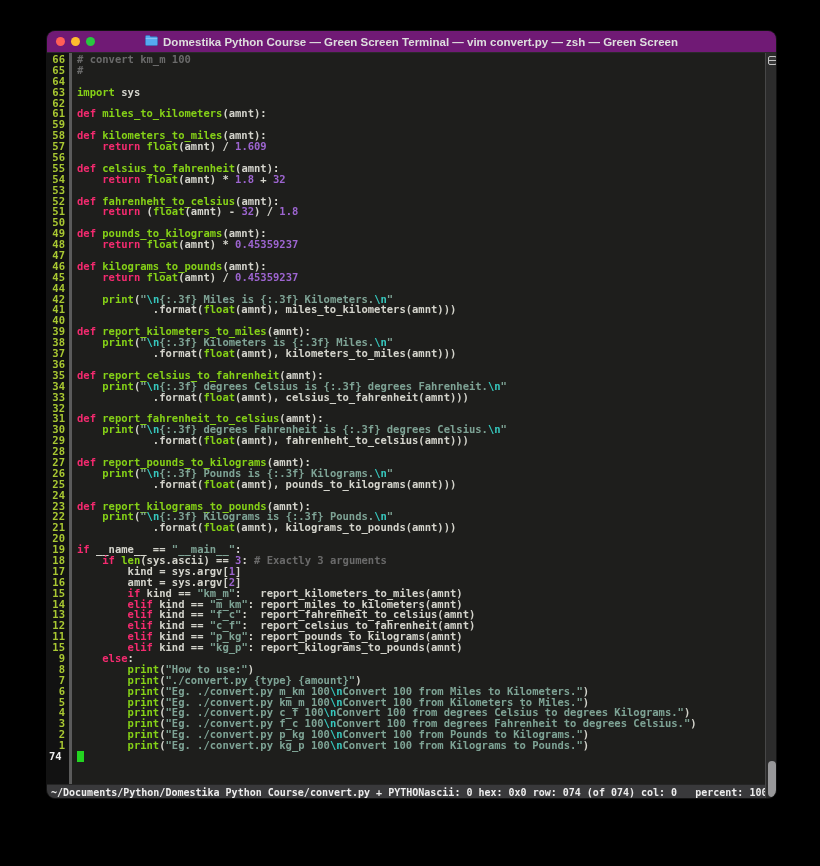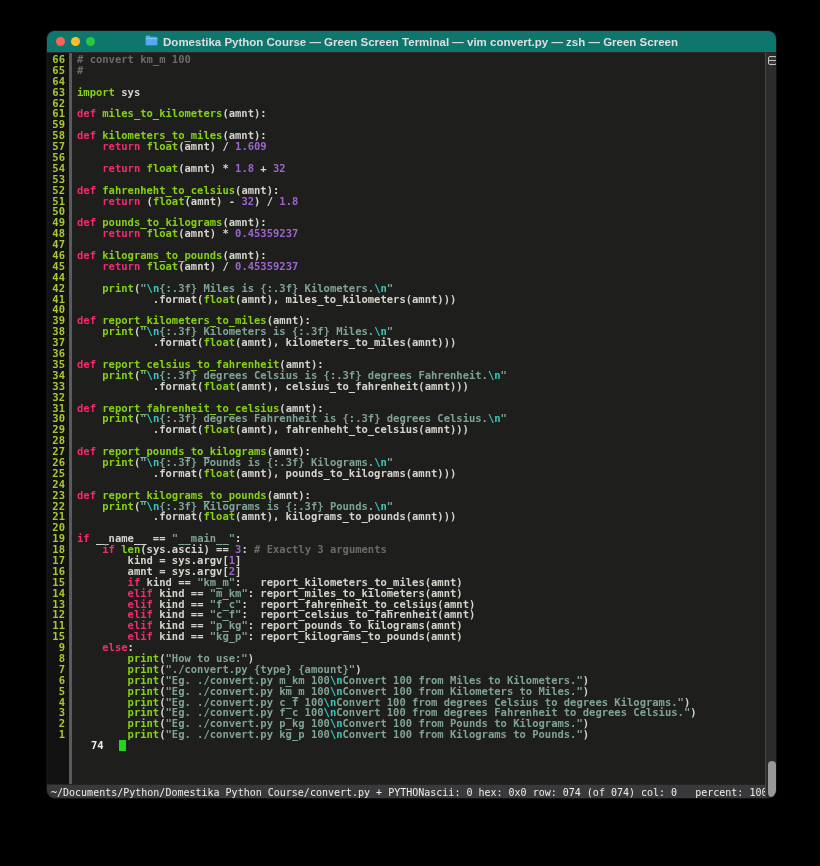--- a/index.html
+++ b/index.html
@@ -6,21 +6,21 @@
   html,body { width:820px; height:866px; background:#000; overflow:hidden; }
   .stage { position:relative; width:820px; height:866px; background:#000;
            font-family:"DejaVu Sans Mono", monospace; }
 
   .window { position:absolute; left:46px; top:30px; width:731px; height:769px;
             border-radius:9px; overflow:hidden; background:#1e1e1c;
             border:1px solid #121212;
             box-shadow:0 14px 34px rgba(0,0,0,0.85); }
 
   
-  .titlebar { position:relative; height:22px; background:#0f766e;
+  .titlebar { position:relative; height:22px; background:#701a75;
               border-bottom:1px solid #2a2a2a;
               display:flex; align-items:center; justify-content:center; }
   .lights { position:absolute; left:9px; top:0; height:100%;
             display:flex; align-items:center; gap:6px; }
   .light { width:9px; height:9px; border-radius:50%; }
   .light.red    { background:#ff5f57; }
   .light.yellow { background:#febc2e; }
   .light.green  { background:#28c840; }
   .title { font-family:"Liberation Sans", sans-serif; font-size:11.5px;
            font-weight:bold; color:#dedede; white-space:nowrap;
@@ -31,38 +31,38 @@
   .main { display:flex; height:747px; }
   .left-col { width:718px; display:flex; flex-direction:column; }
 
   .code-area { height:731px; overflow:hidden; padding-top:1px;
                background:linear-gradient(90deg,#121212 0px,#121212 22px,
                           #5b5b5b 22px,#5b5b5b 25px,#1e1e1c 25px); }
   .row { display:flex; height:10.9px; line-height:10.9px;
          font-size:10.5px; font-weight:bold; white-space:pre; }
   .gutter { width:22px; flex:none; text-align:right; padding-right:4px;
             color:#a9c832; }
-  .gutter.cursorline { text-align:left; padding-left:2px; color:#efefef;margin-left:42px; }
+  .gutter.cursorline { text-align:left; padding-left:2px; color:#efefef; }
   .code { margin-left:3px; padding-left:5px; flex:none; }
 
   .seg-t { color:#d4d4cc; }
   .seg-k { color:#f42a6f; }
   .seg-g { color:#85d117; }
   .seg-s { color:#7ea395; }
   .seg-e { color:#36c8be; }
   .seg-p { color:#9d65d0; }
   .seg-c { color:#6a6a6a; font-weight:bold; }
 
   .cursor-block { display:inline-block; width:7px; height:10.5px;
                   background:#23d420; vertical-align:top; }
 
   
   .statusbar { height:16px; background:#39393b; border-top:1px solid #242424;
                display:flex; align-items:center; justify-content:space-between;
-               padding:0 8px 0 4px; font-size:10px; font-weight:normal;
+               padding:0 8px 0 4px; font-size:10px; font-weight:bold;
                color:#ededed; white-space:pre; overflow:hidden; }
 
   
   .scrollbar { width:13px; flex:none; position:relative; background:#2c2c2c;
                border-left:1px solid #474747; }
   .pane-btn { position:absolute; top:3px; left:2px; width:9px; height:9px;
               border:1px solid #c4c4c4; border-radius:2px; background:#3a3a3a; }
   .pane-btn-line { position:absolute; left:0; right:0; top:3px; height:1px;
                    background:#c4c4c4; }
   .thumb { position:absolute; left:2px; bottom:3px; width:8px; height:36px;
@@ -97,20 +97,21 @@
             <div class="row"><span class="gutter">66</span><span class="code"><span class="seg-c"># convert km_m 100</span></span></div>
             <div class="row"><span class="gutter">65</span><span class="code"><span class="seg-c">#</span></span></div>
             <div class="row"><span class="gutter">64</span><span class="code"></span></div>
             <div class="row"><span class="gutter">63</span><span class="code"><span class="seg-g">import</span><span class="seg-t"> sys</span></span></div>
             <div class="row"><span class="gutter">62</span><span class="code"></span></div>
             <div class="row"><span class="gutter">61</span><span class="code"><span class="seg-k">def</span><span class="seg-t"> </span><span class="seg-g">miles_to_kilometers</span><span class="seg-t">(amnt):</span></span></div>
             <div class="row"><span class="gutter">59</span><span class="code"></span></div>
             <div class="row"><span class="gutter">58</span><span class="code"><span class="seg-k">def</span><span class="seg-t"> </span><span class="seg-g">kilometers_to_miles</span><span class="seg-t">(amnt):</span></span></div>
             <div class="row"><span class="gutter">57</span><span class="code"><span class="seg-t">    </span><span class="seg-k">return</span><span class="seg-t"> </span><span class="seg-g">float</span><span class="seg-t">(amnt) / </span><span class="seg-p">1.609</span></span></div>
             <div class="row"><span class="gutter">56</span><span class="code"></span></div>
+            <div class="row"><span class="gutter">55</span><span class="code"><span class="seg-k">def</span><span class="seg-t"> </span><span class="seg-g">celsius_to_fahrenheit</span><span class="seg-t">(amnt):</span></span></div>
             <div class="row"><span class="gutter">54</span><span class="code"><span class="seg-t">    </span><span class="seg-k">return</span><span class="seg-t"> </span><span class="seg-g">float</span><span class="seg-t">(amnt) * </span><span class="seg-p">1.8</span><span class="seg-t"> + </span><span class="seg-p">32</span></span></div>
             <div class="row"><span class="gutter">53</span><span class="code"></span></div>
             <div class="row"><span class="gutter">52</span><span class="code"><span class="seg-k">def</span><span class="seg-t"> </span><span class="seg-g">fahrenheht_to_celsius</span><span class="seg-t">(amnt):</span></span></div>
             <div class="row"><span class="gutter">51</span><span class="code"><span class="seg-t">    </span><span class="seg-k">return</span><span class="seg-t"> (</span><span class="seg-g">float</span><span class="seg-t">(amnt) - </span><span class="seg-p">32</span><span class="seg-t">) / </span><span class="seg-p">1.8</span></span></div>
             <div class="row"><span class="gutter">50</span><span class="code"></span></div>
             <div class="row"><span class="gutter">49</span><span class="code"><span class="seg-k">def</span><span class="seg-t"> </span><span class="seg-g">pounds_to_kilograms</span><span class="seg-t">(amnt):</span></span></div>
             <div class="row"><span class="gutter">48</span><span class="code"><span class="seg-t">    </span><span class="seg-k">return</span><span class="seg-t"> </span><span class="seg-g">float</span><span class="seg-t">(amnt) * </span><span class="seg-p">0.45359237</span></span></div>
             <div class="row"><span class="gutter">47</span><span class="code"></span></div>
             <div class="row"><span class="gutter">46</span><span class="code"><span class="seg-k">def</span><span class="seg-t"> </span><span class="seg-g">kilograms_to_pounds</span><span class="seg-t">(amnt):</span></span></div>
             <div class="row"><span class="gutter">45</span><span class="code"><span class="seg-t">    </span><span class="seg-k">return</span><span class="seg-t"> </span><span class="seg-g">float</span><span class="seg-t">(amnt) / </span><span class="seg-p">0.45359237</span></span></div>

